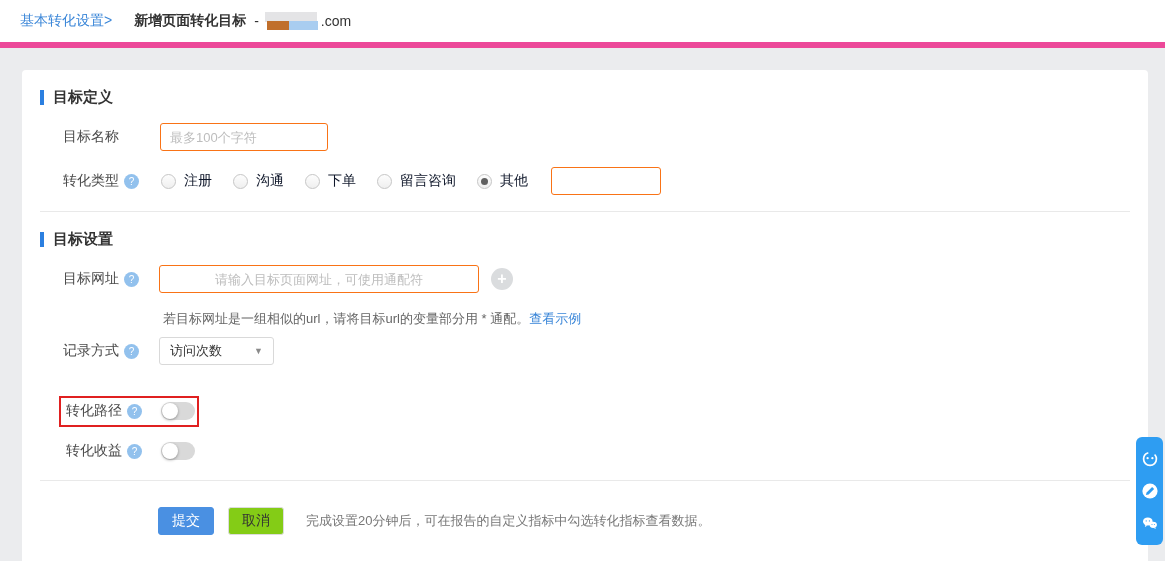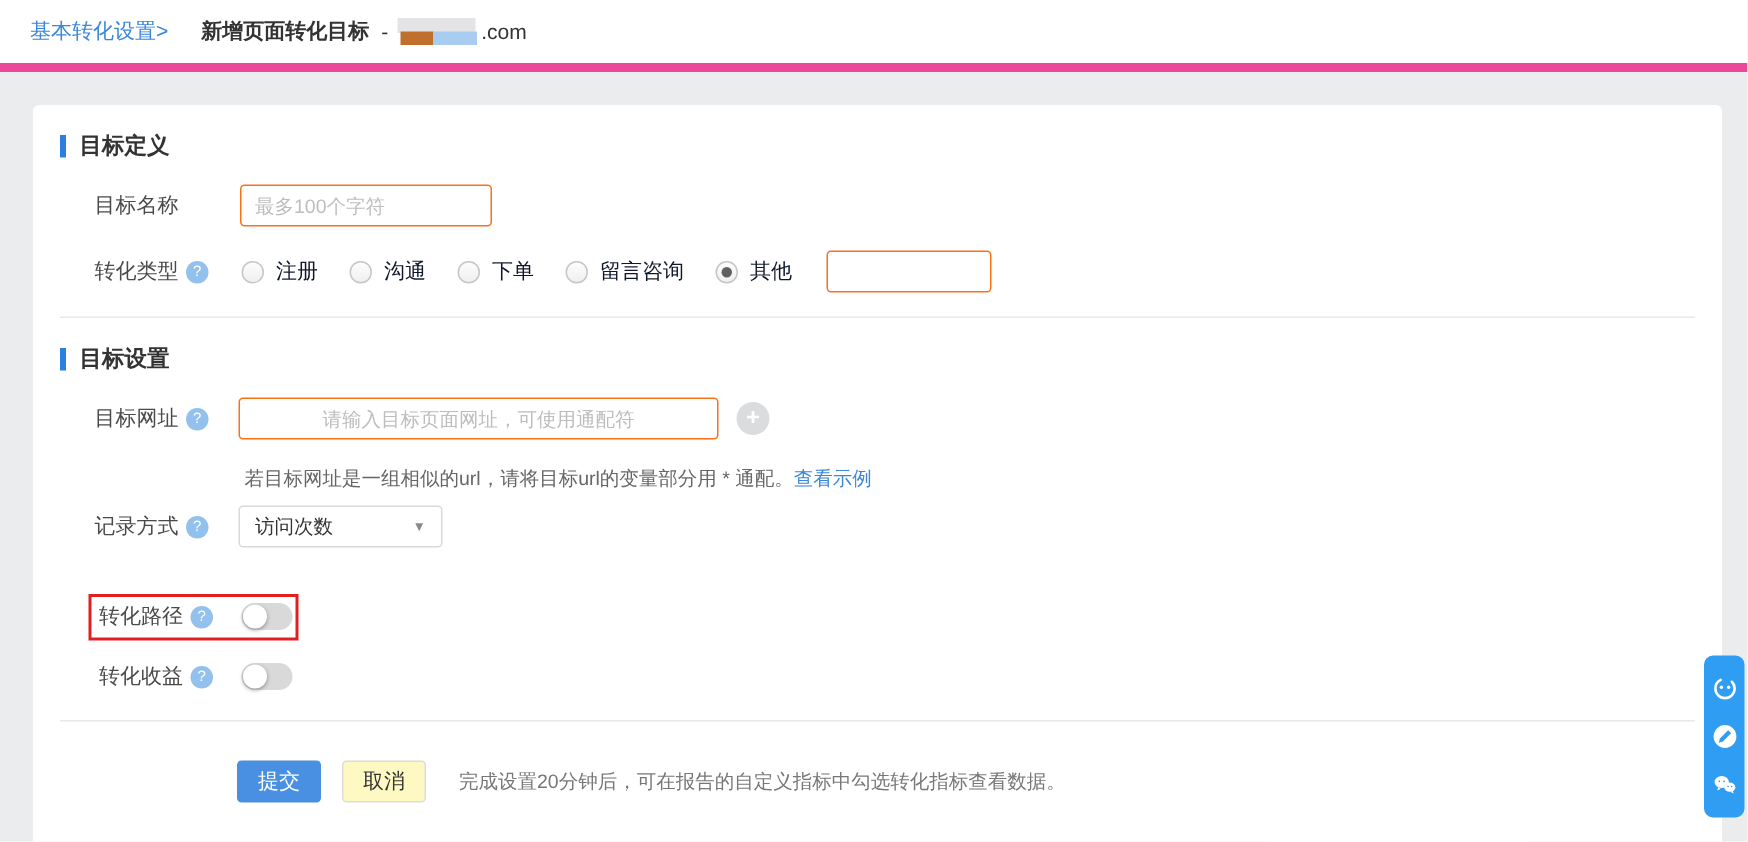--- a/index.html
+++ b/index.html
@@ -70,21 +70,21 @@
   .plus-btn {
     width:22px; height:22px; border-radius:50%; background:#dadcde;
     color:#fff; font-size:16px; line-height:21px; text-align:center;
     margin-left:12px; cursor:pointer; font-weight:bold;
   }
   .url-hint { position:absolute; left:141px; top:240px; font-size:13px; color:#666; }
   .url-hint a { color:#3a86d8; text-decoration:none; cursor:pointer; }
 
   .row-record { top:267px; left:41px; }
   .select-box {
-    margin-left:20px; width:136px; height:28px; border:1px solid #d9d9d9;
+    margin-left:20px; width:115px; height:28px; border:1px solid #d9d9d9;
     border-radius:3px; display:flex; align-items:center; justify-content:space-between;
     padding:0 10px; cursor:pointer; background:#fff;
   }
   .select-value { font-size:13px; color:#333; }
   .select-caret { font-size:9px; color:#8a8a8a; }
 
   .toggle {
     width:34px; height:18px; border-radius:9px; background:#d9d9d9;
     position:relative; cursor:pointer; flex:0 0 auto;
   }
@@ -105,21 +105,21 @@
   .divider { position:absolute; left:18px; right:18px; height:1px; background:#e9e9e9; }
   .div1 { top:141px; } .div2 { top:410px; }
 
   .row-actions { top:437px; left:136px; }
   .btn {
     height:28px; border-radius:3px; font-size:14px; cursor:pointer;
     display:flex; align-items:center; justify-content:center;
     font-family:"Liberation Sans","DejaVu Sans",sans-serif;
   }
   .btn-submit { width:56px; background:#4a90e2; color:#fff; border:1px solid #4a90e2; }
-  .btn-cancel { width:56px; background:#fef9c3; color:#333; border:1px solid #dcdcdc; margin-left:14px; }
+  .btn-cancel { width:56px; background:#84cc16; color:#333; border:1px solid #dcdcdc; margin-left:14px; }
   .footer-hint { font-size:13px; color:#777; margin-left:22px; }
 
   
   .float-bar {
     position:absolute; right:2px; top:437px; width:27px; height:108px;
     background:#2e9df2; border-radius:6px;
     display:flex; flex-direction:column; align-items:center; justify-content:space-around;
     padding:6px 0;
   }
   .float-icon { width:18px; height:18px; cursor:pointer; display:flex; align-items:center; justify-content:center; }

